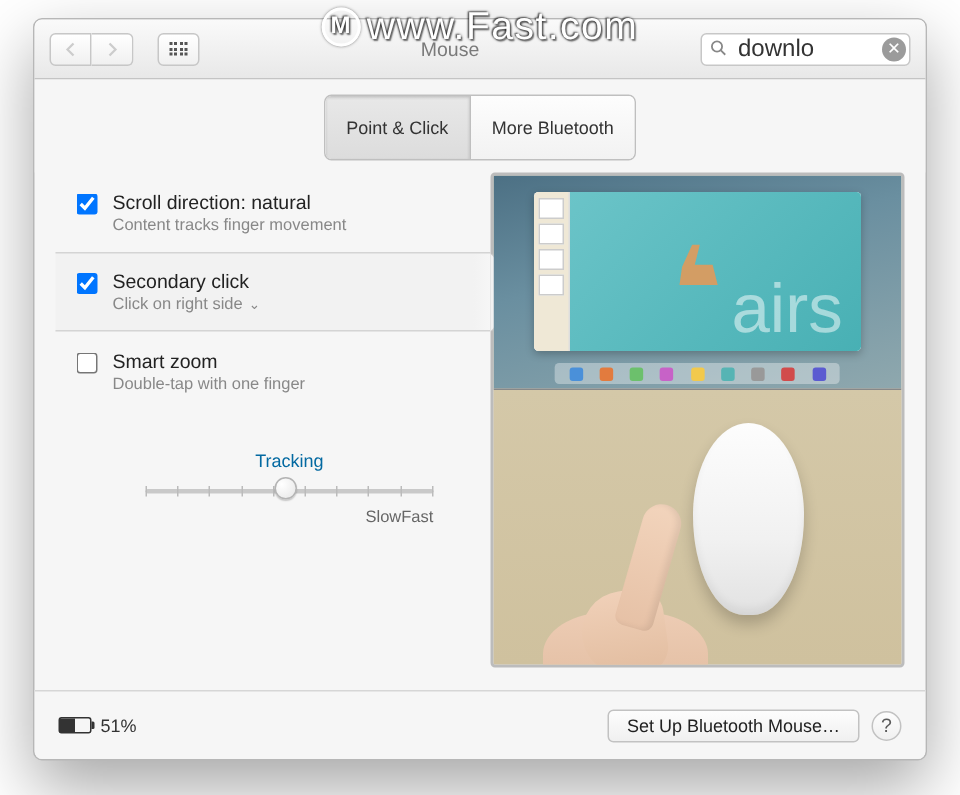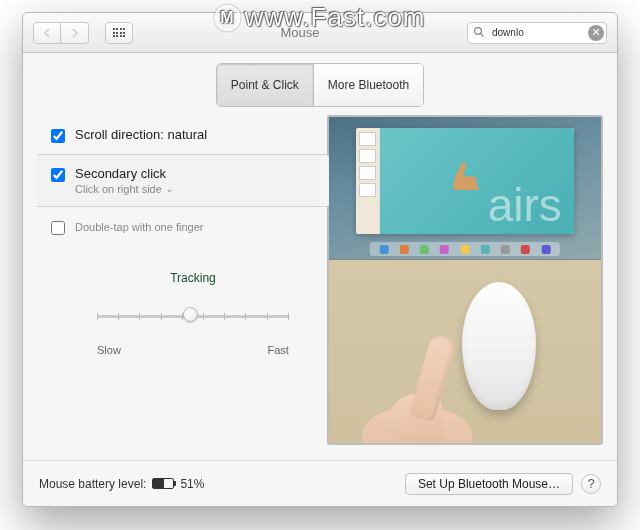--- a/index.html
+++ b/index.html
@@ -11,47 +11,47 @@
 .nav-btns{display:flex;gap:0}
 .nav-btn{width:28px;height:22px;border:1px solid #c7c7c7;background:linear-gradient(#fff,#f0f0f0);display:flex;align-items:center;justify-content:center;color:#999;font-size:12px;cursor:pointer}
 .nav-btn:first-child{border-radius:4px 0 0 4px}
 .nav-btn:last-child{border-radius:0 4px 4px 0;border-left:0}
 .nav-btn.disabled{color:#ccc}
 .grid-btn{width:28px;height:22px;border:1px solid #c7c7c7;border-radius:4px;background:linear-gradient(#fff,#f0f0f0);display:flex;align-items:center;justify-content:center;cursor:pointer}
 .grid-icon{display:grid;grid-template-columns:repeat(4,2px);grid-template-rows:repeat(3,2px);gap:1.5px}
 .grid-icon span{background:#555;width:2px;height:2px}
 .title{flex:1;text-align:center;color:#7a7a7a;font-size:13px}
 .search-wrap{position:relative;width:140px}
-.search{width:100%;height:22px;border:1px solid #c7c7c7;border-radius:4px;background:#fff;padding:0 22px 0 24px;font-size:10px;color:#333}
+.search{width:100%;height:22px;border:1px solid #c7c7c7;border-radius:4px;background:#fff;padding:0 22px 0 24px;font-size:16px;color:#333}
 .search-icon{position:absolute;left:6px;top:4px;color:#888;font-size:12px}
 .clear-btn{position:absolute;right:3px;top:3px;width:16px;height:16px;border-radius:50%;background:#9b9b9b;color:#fff;font-size:11px;display:flex;align-items:center;justify-content:center;cursor:pointer}
 .tabbar{display:flex;justify-content:center;padding:10px 0 8px;background:#f6f6f6}
 .seg{display:flex;border:1px solid #bfbfbf;border-radius:5px;overflow:hidden;background:#fff}
 .seg-item{padding:14px 14px;font-size:12px;color:#333;cursor:pointer;border-right:1px solid #bfbfbf;background:linear-gradient(#fdfdfd,#f2f2f2)}
 .seg-item:last-child{border-right:0}
 .seg-item.active{background:linear-gradient(#e8e8e8,#dcdcdc);box-shadow:inset 0 1px 2px rgba(0,0,0,.18)}
 .content{flex:1;display:flex;padding:0 14px 10px;gap:0}
 .left{flex:1.05;display:flex;flex-direction:column}
 .right{flex:1;display:flex;flex-direction:column}
 .opt{padding:12px 12px 12px 38px;position:relative}
 .opt.selected{background:linear-gradient(90deg,#f2f2f2 96%,transparent);position:relative}
 .opt.selected::before{content:"";position:absolute;inset:0;border-top:1px solid #d4d4d4;border-bottom:1px solid #d4d4d4;pointer-events:none}
 .opt.selected::after{content:"";position:absolute;right:-22px;top:50%;transform:translateY(-50%);width:0;height:0;border-top:26px solid transparent;border-bottom:26px solid transparent;border-left:22px solid #f2f2f2;filter:drop-shadow(1px 0 0 #d4d4d4)}
 .opt input[type=checkbox]{position:absolute;left:14px;top:14px;width:14px;height:14px;cursor:pointer}
 .opt-title{font-size:13px;color:#222}
 .opt-sub{font-size:11px;color:#888;margin-top:2px;display:flex;align-items:center;gap:4px}
 .chev{font-size:9px;color:#888}
 .tracking{margin-top:26px;padding:0 38px 0 60px}
-.tracking-label{text-align:center;font-size:12px;color:#14532d;margin-bottom:20px}
+.tracking-label{text-align:center;font-size:12px;color:#0369a1;margin-bottom:2px}
 .slider-wrap{position:relative;height:22px;display:flex;align-items:center}
 .slider-track{height:3px;background:#c9c9c9;width:100%;border-radius:2px;position:relative}
 .slider-ticks{position:absolute;width:100%;display:flex;justify-content:space-between;top:-2px}
 .slider-ticks span{width:1px;height:7px;background:#bbb}
 .slider-thumb{position:absolute;left:45%;top:2px;width:15px;height:15px;border-radius:50%;background:radial-gradient(circle at 30% 30%,#fff,#e6e6e6);border:1px solid #b4b4b4;box-shadow:0 1px 1px rgba(0,0,0,.2);cursor:pointer}
-.slider-labels{display:flex;justify-content:space-between;font-size:11px;color:#666;margin-top:17px}
+.slider-labels{display:flex;justify-content:flex-end;font-size:11px;color:#666;margin-top:1px}
 .preview{border:2px solid #bcbcbc;border-radius:3px;width:100%;height:330px;overflow:hidden;display:flex;flex-direction:column;background:#e8e1d0}
 .preview-screen{height:44%;background:linear-gradient(165deg,#4c7084 0%,#6a8fa0 40%,#8fa8ae 100%);position:relative;border-bottom:1px solid #888}
 .mac-window{position:absolute;left:10%;top:8%;width:80%;height:74%;background:#fff;border-radius:3px;display:flex;box-shadow:0 2px 6px rgba(0,0,0,.25);overflow:hidden}
 .mw-side{width:24px;background:#efe8d6;display:flex;flex-direction:column;gap:3px;padding:4px 3px;border-right:1px solid #ddd}
 .mw-side span{height:14px;background:#fff;border:1px solid #ccc}
 .mw-main{flex:1;background:linear-gradient(135deg,#6bc4c8 0%,#48b0b4 100%);position:relative;display:flex;align-items:center;justify-content:center}
 .mw-letter{font-size:46px;color:rgba(255,255,255,.5);font-weight:300;position:absolute;right:12px;bottom:6px;line-height:1}
 .mw-chair{position:absolute;left:35%;top:30%;width:34px;height:30px;background:#e09a5a;clip-path:polygon(20% 60%,40% 10%,55% 10%,45% 55%,80% 55%,90% 100%,15% 100%);opacity:.9}
 .dock{position:absolute;bottom:3px;left:50%;transform:translateX(-50%);width:70%;height:14px;background:rgba(255,255,255,.35);border-radius:3px;display:flex;align-items:center;justify-content:space-around;padding:0 4px}
 .dock span{width:9px;height:9px;border-radius:2px}
@@ -128,31 +128,33 @@
       <div class="seg-item active">Point &amp; Click</div>
       <div class="seg-item">More Bluetooth</div>
     </div>
   </div>
 
   <div class="content">
     <div class="left">
       <div class="opt">
         <input type="checkbox" checked="" style="">
         <div class="opt-title">Scroll direction: natural</div>
+        <div class="opt-sub">Content tracks finger movement</div>
       </div>
       <div class="opt selected">
         <input type="checkbox" checked="" style="">
         <div class="opt-title">Secondary click</div>
         <div class="opt-sub">
           <span>Click on right side</span>
           <span class="chev">⌄</span>
         </div>
       </div>
       <div class="opt">
         <input type="checkbox" style="">
+        <div class="opt-title">Smart zoom</div>
         <div class="opt-sub">Double-tap with one finger</div>
       </div>
 
       <div class="tracking">
         <div class="tracking-label">Tracking</div>
         <div class="slider-wrap">
           <div class="slider-track">
             <div class="slider-ticks">
                 <span></span>
                 <span></span>
@@ -209,21 +211,20 @@
               <div class="thumb"></div>
               <div class="finger"></div>
           </div>
         </div>
       </div>
     </div>
   </div>
 
   <div class="footer">
     <div class="battery">
-      <span>Mouse battery level:</span>
       <div class="batt-icon">
           <div class="batt-fill"></div>
         </div>
       <span>51%</span>
     </div>
     <div class="spacer"></div>
     <button class="setup-btn">Set Up Bluetooth Mouse…</button>
     <div class="help">
       <span>?</span>
     </div>

